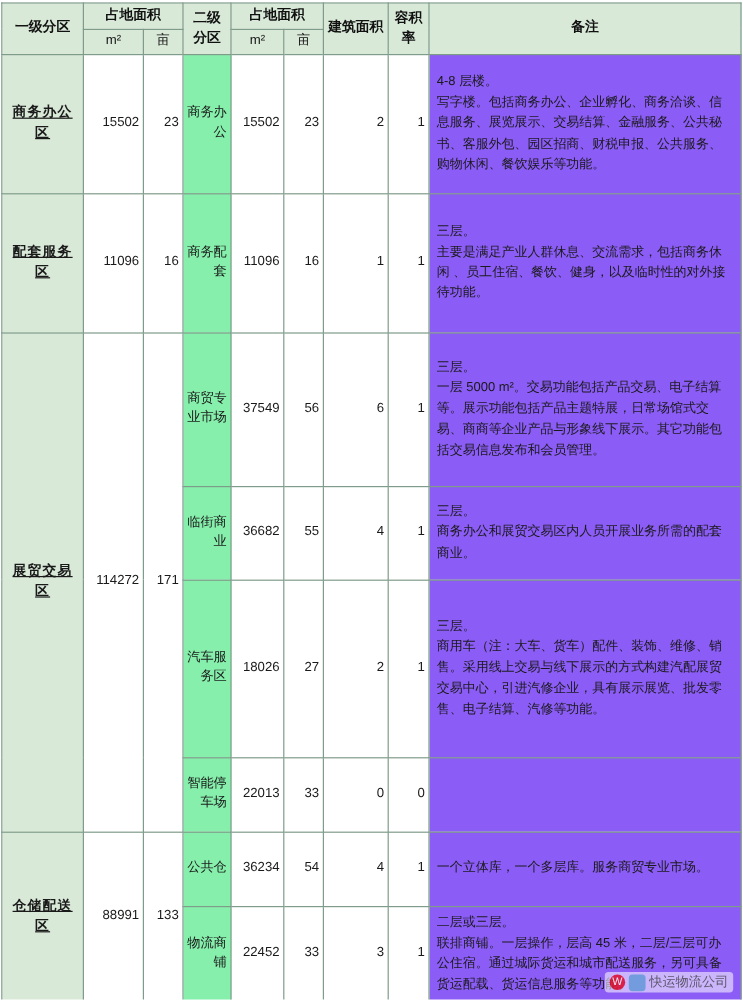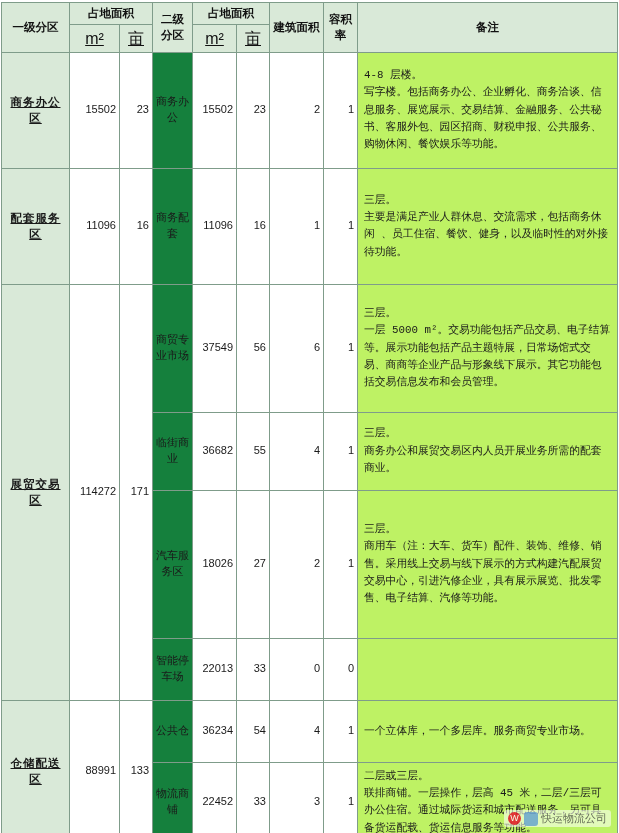--- a/index.html
+++ b/index.html
@@ -24,42 +24,41 @@
     line-height:1.45;
   }
   thead td{
     background:#d9e9d8;
     text-align:center;
     font-weight:bold;
     font-size:11.5px;
     color:#111;
     margin-top:20px;
   }
-  .hdr-unit{font-weight:normal;font-size:16px;text-decoration:underline;}
+  .hdr-unit{font-weight:normal;font-size:11px;}
   .lvl1{
     background:#d9e9d8;
     text-align:center;
     font-weight:bold;
     font-size:11.5px;
     letter-spacing:1px;
     text-decoration:underline;
   }
   .lvl2{
-    background:#15803d;
-    text-align:center;
+    background:#86efac;
+    text-align:right;
     font-size:11px;
   }
   .num{background:#ffffff;text-align:right;}
   .remark{
-    background:#bef264;
+    background:#8b5cf6;
     text-align:left;
     font-size:10.8px;
     line-height:1.6;
     padding:4px 6px;
-    font-family:Liberation Mono, monospace;
   }
   .wm{
     position:absolute;
     right:8px;bottom:6px;
     display:flex;align-items:center;gap:4px;
     opacity:.85;
   }
   .wm-badge{
     display:flex;align-items:center;
     background:rgba(255,255,255,.65);

